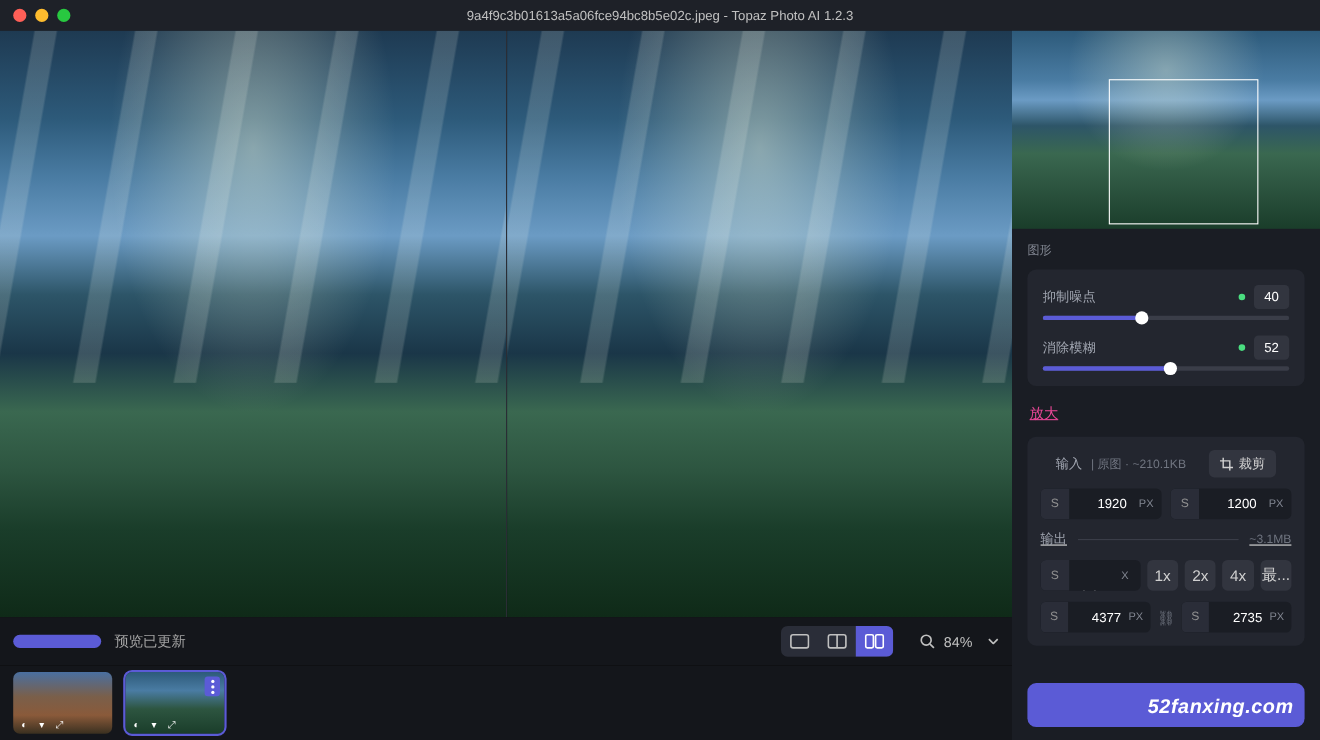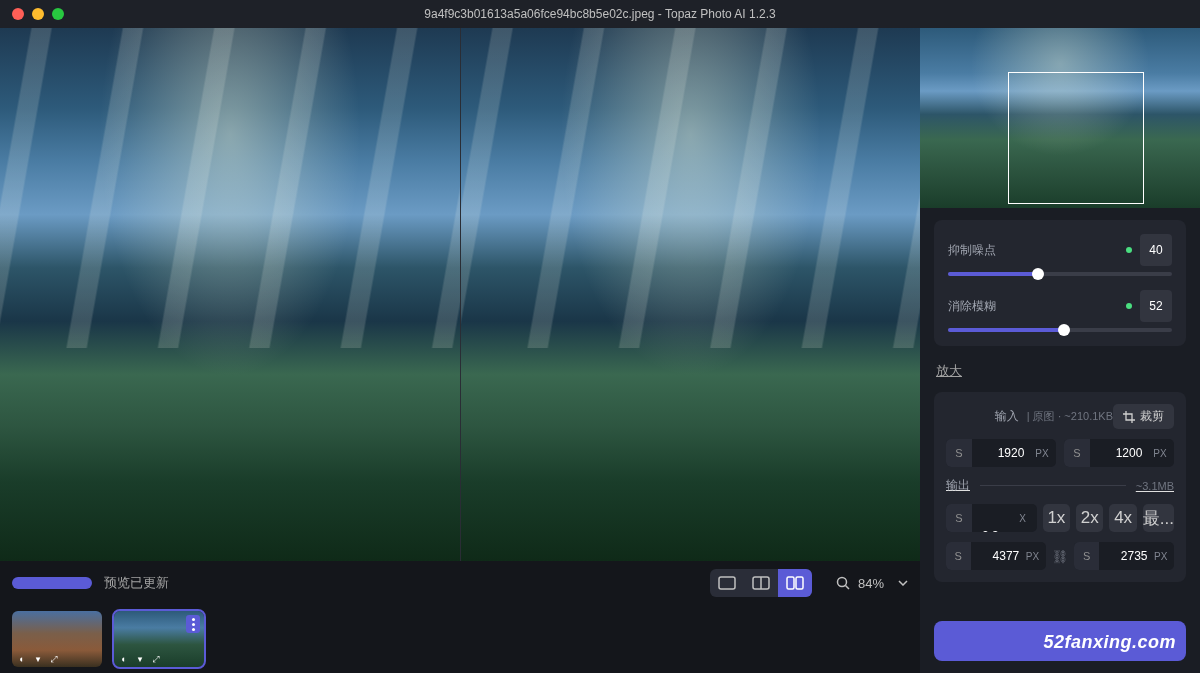--- a/index.html
+++ b/index.html
@@ -53,49 +53,49 @@
 .card-header { display: flex; align-items: center; justify-content: space-between; margin-bottom: 14px; }
 .card-title { font-size: 14px; font-weight: 600; color: #fff; }
 .card-status { display: flex; align-items: center; gap: 10px; }
 .dot-green { width: 6px; height: 6px; background: #4ade80; border-radius: 50%; }
 .check { color: #fff; font-size: 14px; }
 
 .slider-row { margin-bottom: 14px; }
 .slider-top { display: flex; justify-content: space-between; align-items: center; margin-bottom: 6px; }
 .slider-label { font-size: 12px; color: #a0a5b0; }
 .slider-head-right { display: flex; align-items: center; gap: 8px; }
-.slider-val { width: 32px; height: 32px; background: #32353f; border-radius: 4px; display: flex; align-items: center; justify-content: center; font-size: 12px; color: #fff; }
+.slider-val { width: 32px; height: 22px; background: #32353f; border-radius: 4px; display: flex; align-items: center; justify-content: center; font-size: 12px; color: #fff; }
 .slider-track { height: 4px; background: #3a3d48; border-radius: 2px; position: relative; }
 .slider-fill { height: 100%; background: #5b5bd6; border-radius: 2px; }
 .slider-thumb { position: absolute; top: -4px; width: 12px; height: 12px; background: #fff; border-radius: 50%; transform: translateX(-50%); }
 
-.section-title { font-size: 13px; color: #a3a3a3; margin: 6px 0 12px 2px; text-decoration: underline; }
+.section-title { font-size: 13px; color: #ec4899; margin: 6px 0 12px 2px; text-decoration: underline; }
 
 .dim-card { background: #23262f; border-radius: 8px; padding: 12px; }
-.dim-header { display: flex; align-items: center; justify-content: flex-end; margin-bottom: 10px; font-size: 12px; }
+.dim-header { display: flex; align-items: center; justify-content: center; margin-bottom: 10px; font-size: 12px; gap: 21px; }
 .dim-left { display: flex; align-items: baseline; gap: 8px; color: #a0a5b0; }
 .dim-sub { color: #707580; font-size: 11px; }
 .crop-btn { background: #32353f; border-radius: 5px; padding: 4px 10px; font-size: 12px; color: #d0d0d0; display: flex; align-items: center; gap: 5px; cursor: pointer; }
 
 .dim-row { display: flex; gap: 8px; margin-bottom: 10px; }
 .dim-seg { flex: 1; display: flex; background: #1a1d24; border-radius: 5px; overflow: hidden; height: 28px; }
 .seg-s { width: 26px; background: #2a2d38; display: flex; align-items: center; justify-content: center; font-size: 11px; color: #909090; }
 .seg-val { flex: 1; display: flex; align-items: center; justify-content: center; font-size: 12px; color: #fff; padding-left: 22px; }
 .seg-unit { width: 28px; display: flex; align-items: center; justify-content: center; font-size: 10px; color: #808590; }
 
 .out-header { display: flex; align-items: center; gap: 10px; margin: 4px 0 10px; text-decoration: underline; }
 .out-label { font-size: 12px; color: #a0a5b0; }
 .out-line { flex: 1; height: 1px; background: #3a3d48; }
 .out-size { font-size: 11px; color: #707580; }
 
 .scale-row { display: flex; gap: 6px; margin-bottom: 10px; }
 .scale-box { display: flex; background: #1a1d24; border-radius: 5px; overflow: hidden; height: 28px; }
 .scale-box .seg-s { background: #2a2d38; }
 .scale-box .seg-val { padding: 0 10px; margin-top: 32px; }
-.preset { flex: 1; background: #32353f; border-radius: 5px; height: 28px; display: flex; align-items: center; justify-content: center; font-size: 17px; color: #d0d0d0; cursor: pointer; }
+.preset { flex: 1; background: #32353f; border-radius: 5px; height: 28px; display: flex; align-items: center; justify-content: center; font-size: 14px; color: #d0d0d0; cursor: pointer; }
 
 .out-dim-row { display: flex; gap: 6px; align-items: center; }
 .link-icon { color: #707580; font-size: 13px; }
 
 .primary-btn { margin: 12px 14px; height: 40px; background: #5b5bd6; border-radius: 8px; position: relative; overflow: hidden; }
 .watermark { position: absolute; right: 10px; bottom: 8px; color: #fff; font-size: 18px; font-weight: 700; font-style: italic; letter-spacing: 0.5px; white-space: nowrap; }
 </style>
 </head>
 <body>
 
@@ -173,20 +173,21 @@
       </div>
     </div>
   </div>
 
   <div class="sidebar">
     <div class="navigator">
       <div class="nav-rect"></div>
     </div>
 
     <div class="panel-scroll">
+      <div class="trunc-row">图形</div>
 
       <div class="card">
 
         <div class="slider-row">
           <div class="slider-top">
             <div class="slider-label">抑制噪点</div>
             <div class="slider-head-right">
               <span class="dot-green"></span>
               <div class="slider-val">40</div>
             </div>

